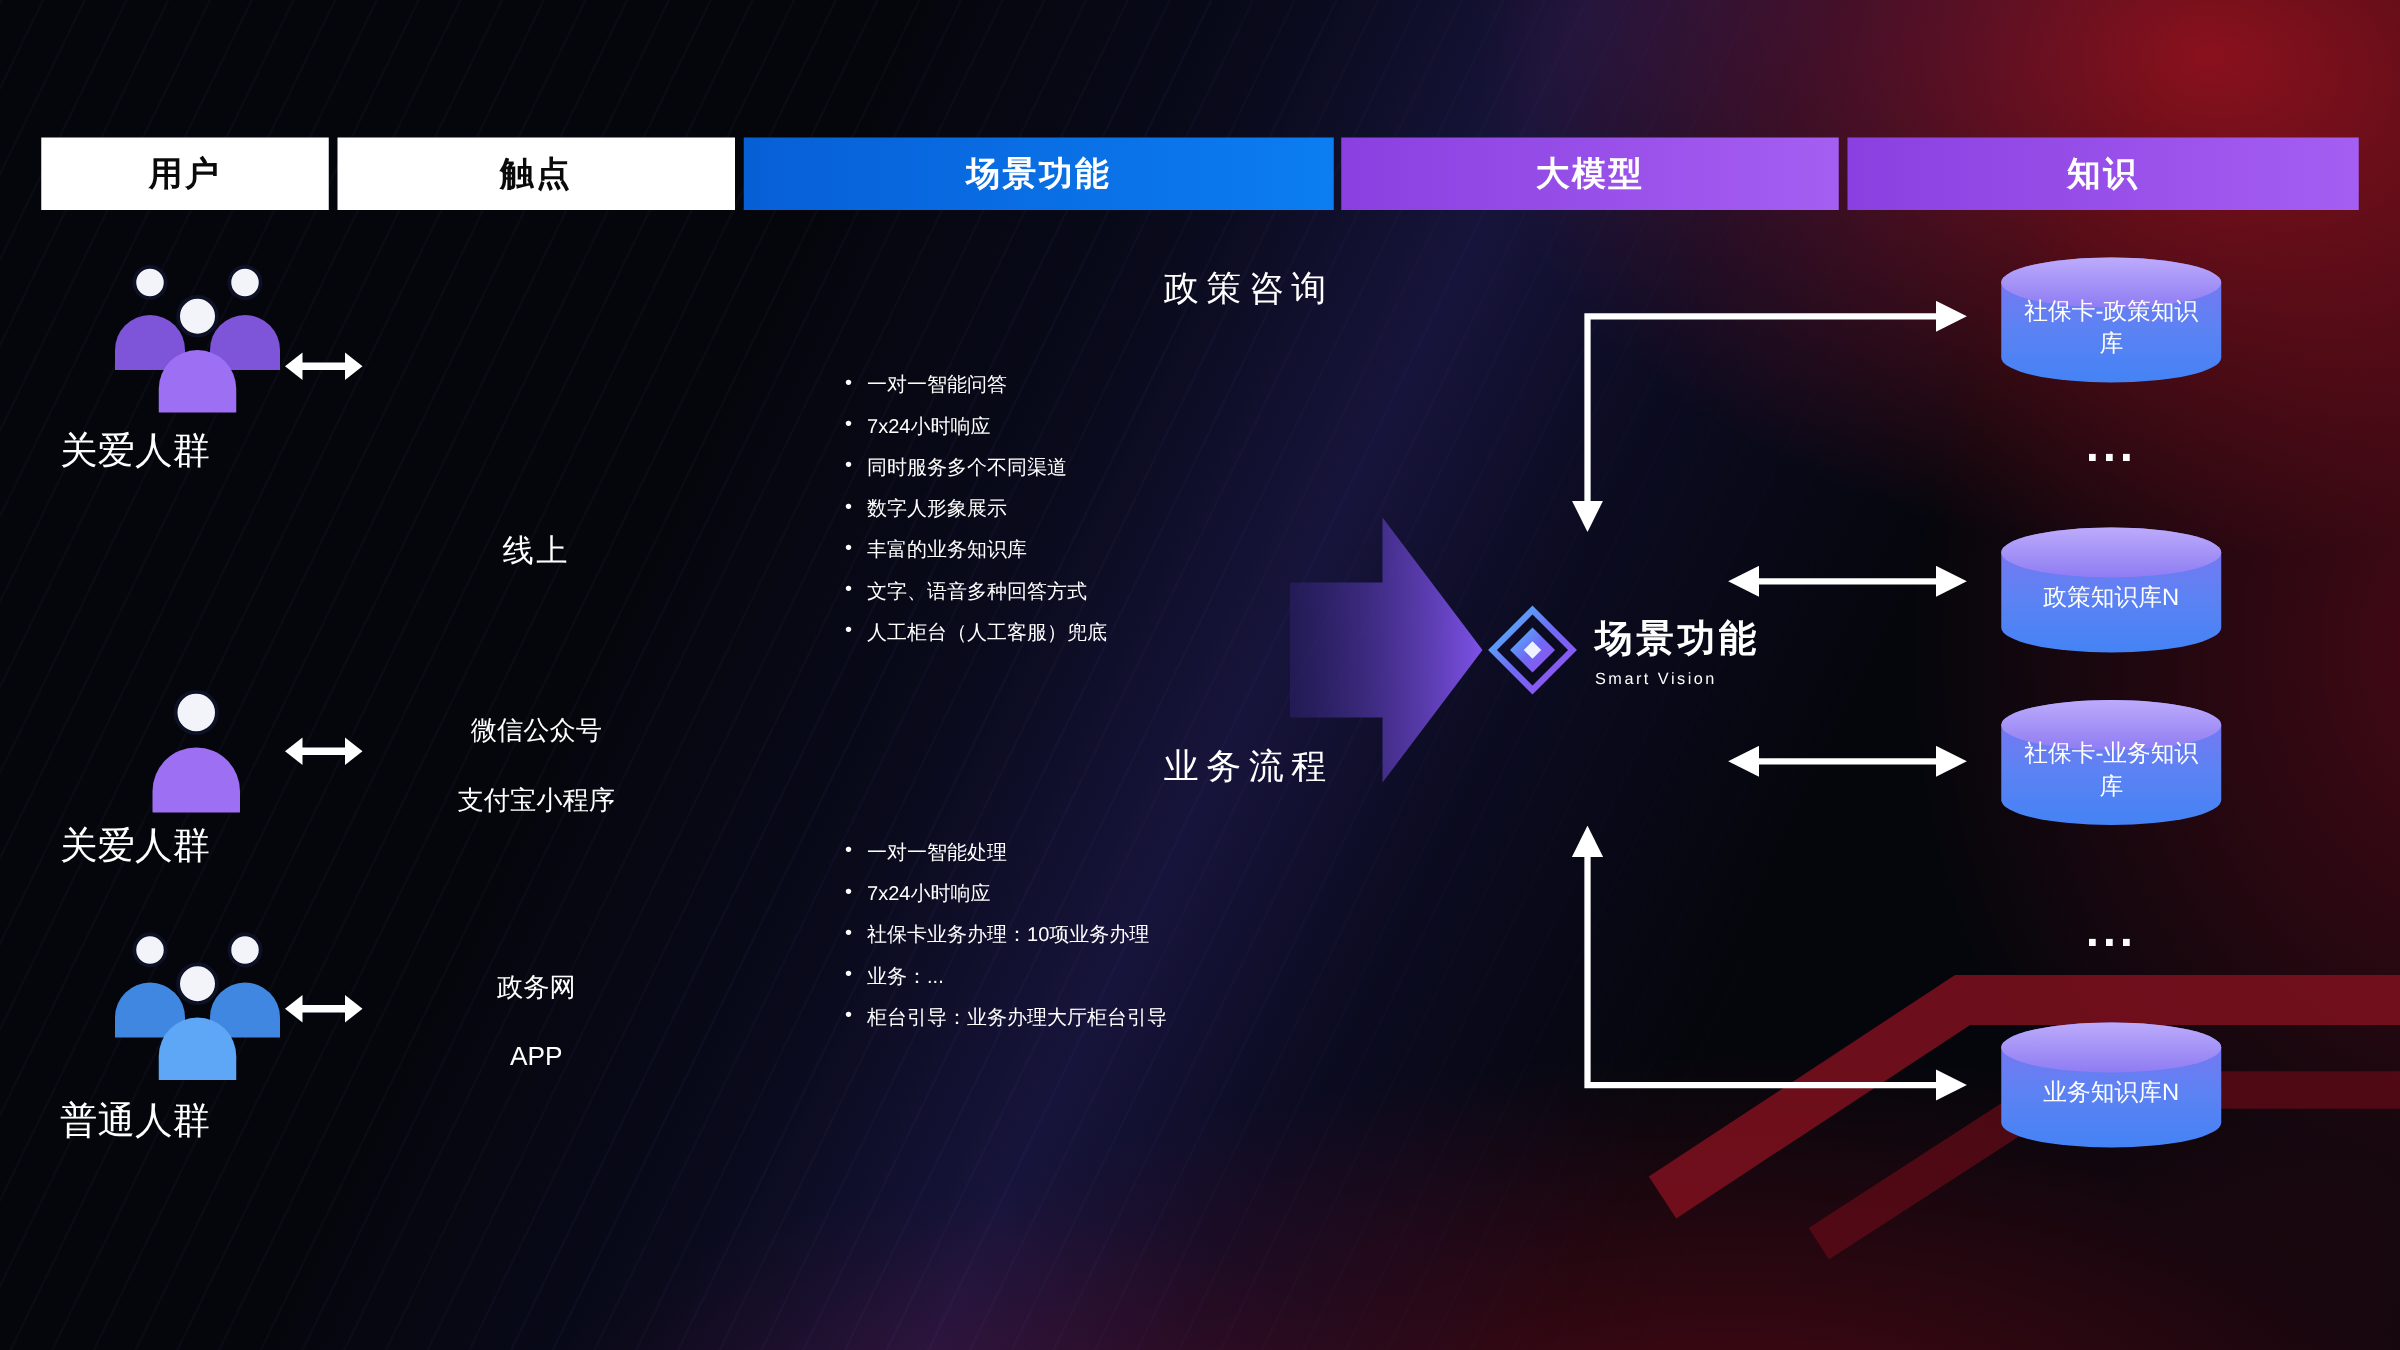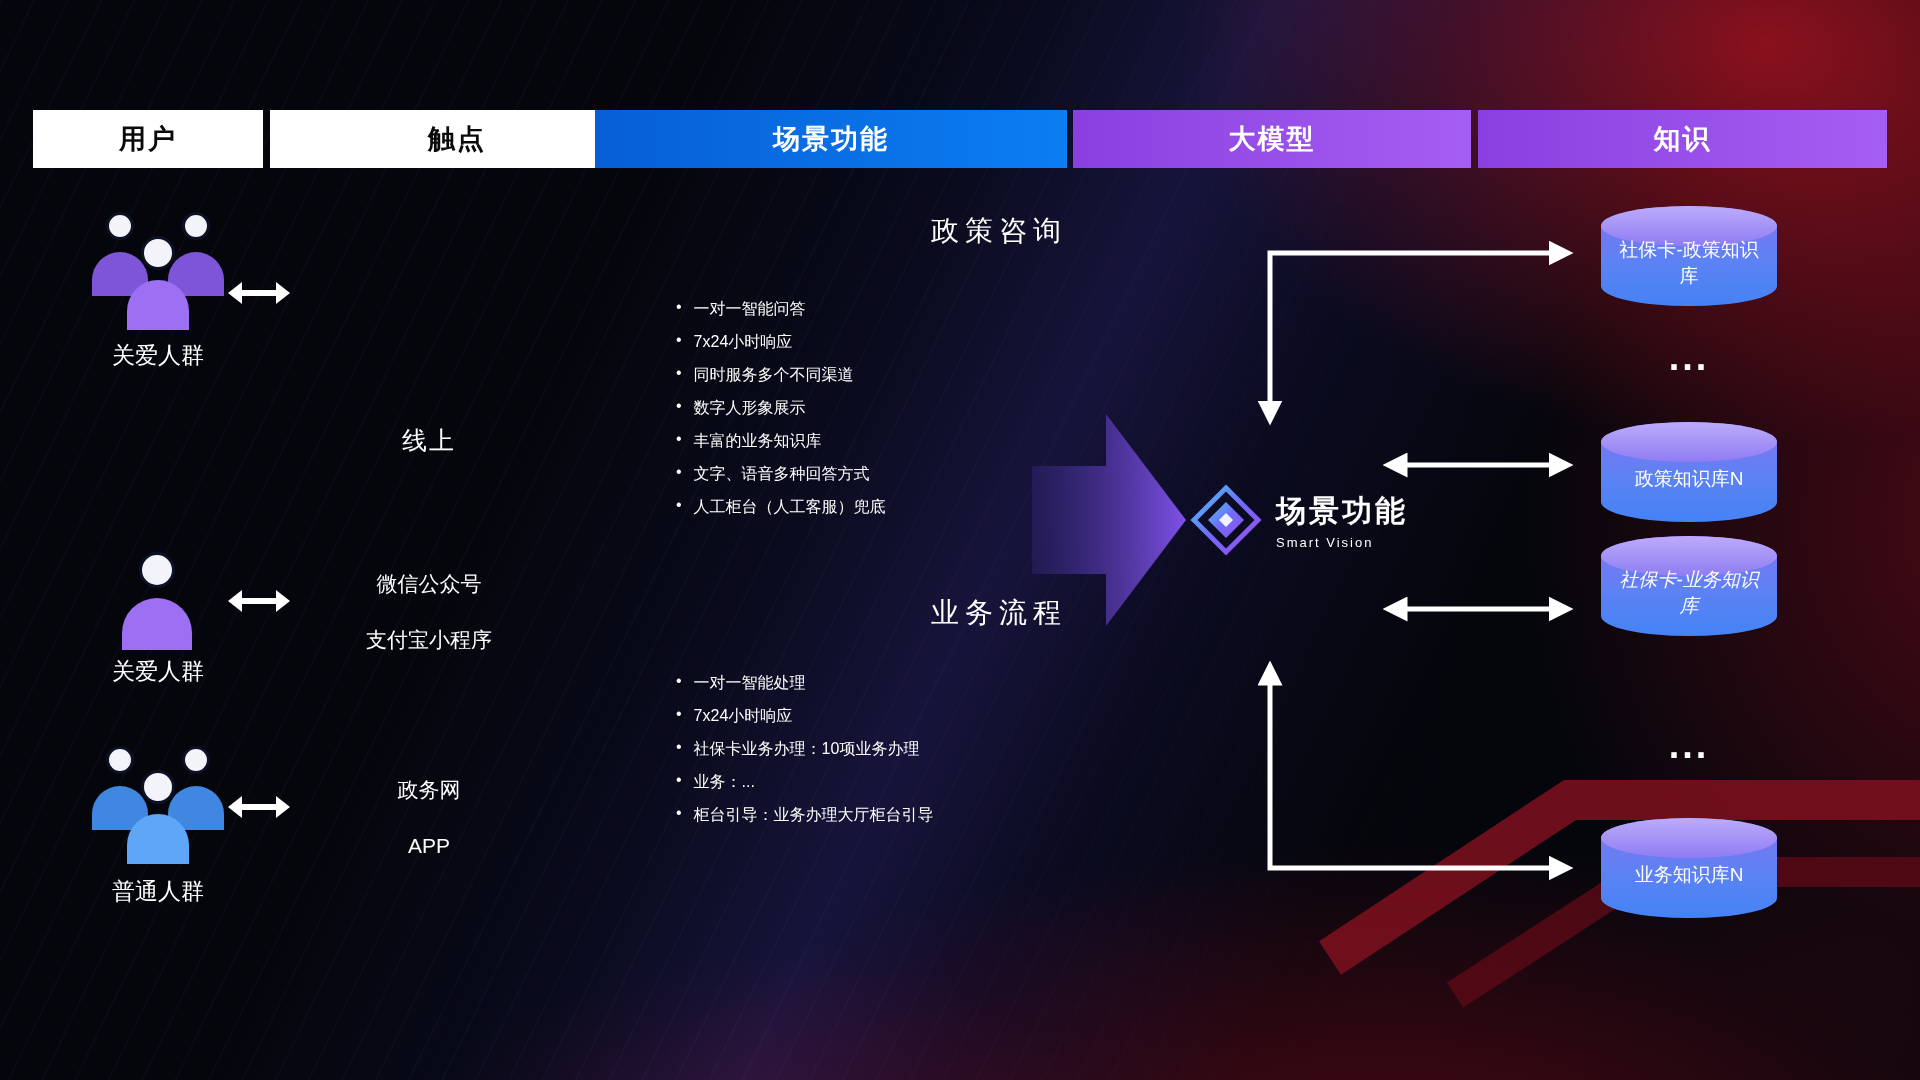--- a/index.html
+++ b/index.html
@@ -26,21 +26,21 @@
     font-size:27px;font-weight:bold;letter-spacing:2px;z-index:3;}
   .colhead.white{background:#ffffff;color:#0a0a0a;}
   .colhead.blue{background:linear-gradient(90deg,#075fd6,#0c7df2);color:#fff;}
   .colhead.purple{background:linear-gradient(90deg,#8a40e0,#a55ef2);color:#fff;}
   
   .person{position:absolute;}
   .person .head{position:absolute;left:50%;transform:translateX(-50%);top:0;border-radius:50%;
     background:#f2f4fa;border:3px solid #0d1126;box-sizing:border-box;}
   .person .torso{position:absolute;left:0;right:0;bottom:0;border-radius:999px 999px 10px 10px;}
   .pgroup{position:absolute;width:140px;height:118px;z-index:3;}
-  .ulabel{position:absolute;width:220px;text-align:center;font-size:23px;color:#fff;z-index:3;}
+  .ulabel{position:absolute;width:220px;font-size:30px;color:#fff;z-index:3;}
   
   .dblarrow{position:absolute;width:62px;height:22px;z-index:3;}
   .dblarrow .bar{position:absolute;top:8px;left:11px;right:11px;height:6px;background:#fff;}
   .dblarrow .tipL,.dblarrow .tipR{position:absolute;top:0;width:0;height:0;border:11px solid transparent;}
   .dblarrow .tipL{left:0;border-right:14px solid #fff;border-left:0;}
   .dblarrow .tipR{right:0;border-left:14px solid #fff;border-right:0;}
   
   .tp-box{position:absolute;left:294px;top:190px;width:270px;height:198px;border-radius:26px;
     background:rgba(26,30,66,.62);border:1px solid rgba(130,140,230,.22);z-index:3;text-align:center;}
   .tp-title{font-size:25px;margin-top:16px;letter-spacing:2px;}
@@ -74,21 +74,21 @@
 </head>
 <body>
 
 <div class="stage">
 
   <div class="bg-red"></div>
   <div class="bg-beam"></div>
   <div class="bg-streaks"></div>
 
   <div class="colhead white" style="left:33px;width:230px;">用户</div>
-  <div class="colhead white" style="left:270px;width:318px;padding-left:28px;">触点</div>
+  <div class="colhead white" style="left:270px;width:318px;">触点</div>
   <div class="colhead blue" style="left:595px;width:472px;">场景功能</div>
   <div class="colhead purple" style="left:1073px;width:398px;">大模型</div>
   <div class="colhead purple" style="left:1478px;width:409px;">知识</div>
 
   <div class="pgroup" style="left:88px;top:212px;">
     <div class="person" style="left:4px;top:0;width:56px;height:84px;">
       <div class="head" style="width:28px;height:28px;"></div>
       <div class="torso" style="height:44px;background:#7e54d8;"></div>
     </div>
     <div class="person" style="left:80px;top:0;width:56px;height:84px;">
@@ -206,21 +206,21 @@
     <div class="side"></div>
       <div class="top"></div>
     <div class="lbl">社保卡-政策知识库</div>
   </div>
   <div class="dots" style="top:336px;">...</div>
   <div class="db" style="top:422px;">
     <div class="side"></div>
       <div class="top"></div>
     <div class="lbl">政策知识库N</div>
   </div>
-  <div class="db" style="top:536px;font-style:italic;">
+  <div class="db" style="top:560px;">
     <div class="side"></div>
       <div class="top"></div>
     <div class="lbl">社保卡-业务知识库</div>
   </div>
   <div class="dots" style="top:724px;">...</div>
   <div class="db" style="top:818px;">
     <div class="side"></div>
       <div class="top"></div>
     <div class="lbl">业务知识库N</div>
   </div>

